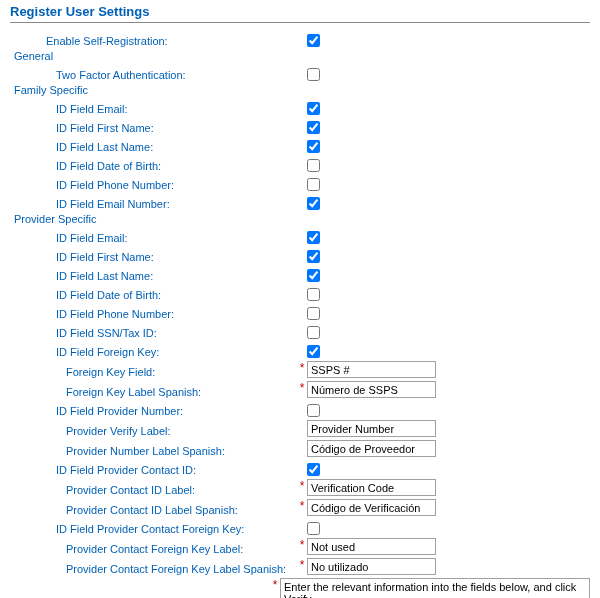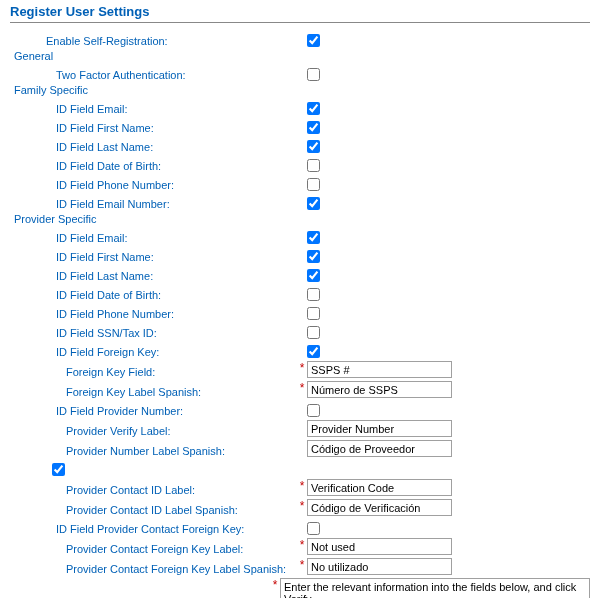--- a/index.html
+++ b/index.html
@@ -55,21 +55,21 @@
   .ctrl-col {
     display: flex;
     align-items: flex-start;
   }
   input[type=checkbox] {
     margin: 1px 0 0 0;
     width: 13px;
     height: 13px;
   }
   input[type=text] {
-    width: 145px;
+    width: 129px;
     height: 17px;
     font-size: 11px;
     padding: 1px 3px;
     border: 1px solid #a0a0a0;
     background: #fff;
   }
   textarea {
     width: 310px;
     height: 50px;
     font-size: 11px;
@@ -228,20 +228,21 @@
     </div>
 </div>
 <div class="row">
   <div class="label-col l2">Provider Number Label Spanish:</div>
   <div class="ctrl-col">
       <span class="req empty">*</span>
       <input type="text" value="Código de Proveedor" style="">
     </div>
 </div>
 <div class="row">
+  <div class="label-col l1">ID Field Provider Contact ID:</div>
   <div class="ctrl-col">
       <span class="req empty">*</span>
       <input type="checkbox" checked="" style="">
     </div>
 </div>
 <div class="row">
   <div class="label-col l2">Provider Contact ID Label:</div>
   <div class="ctrl-col">
       <span class="req">*</span>
       <input type="text" value="Verification Code" style="">

